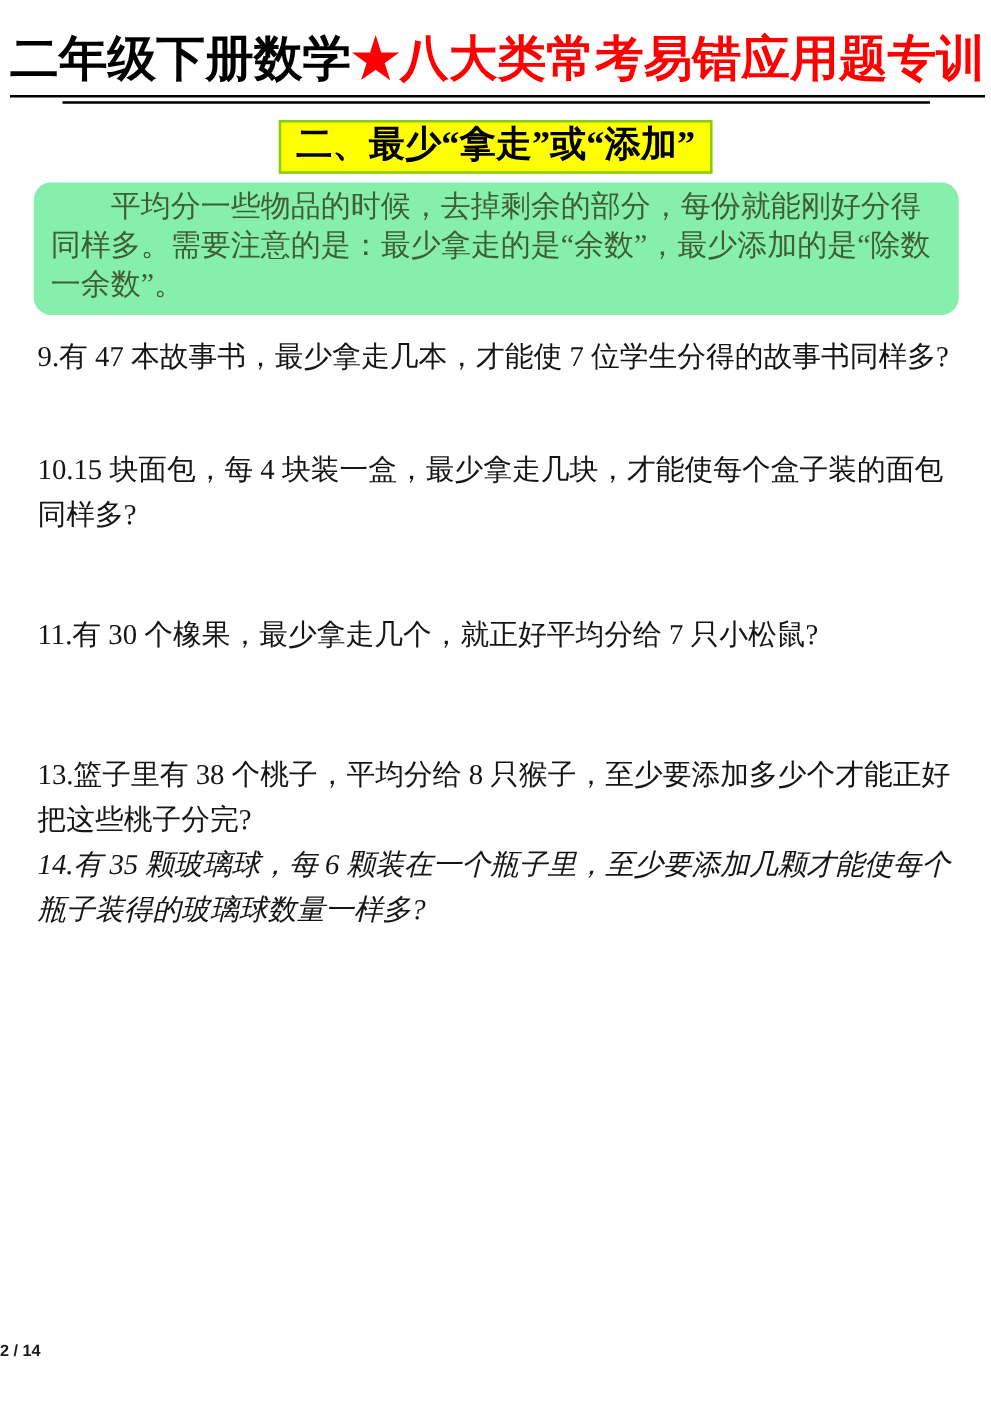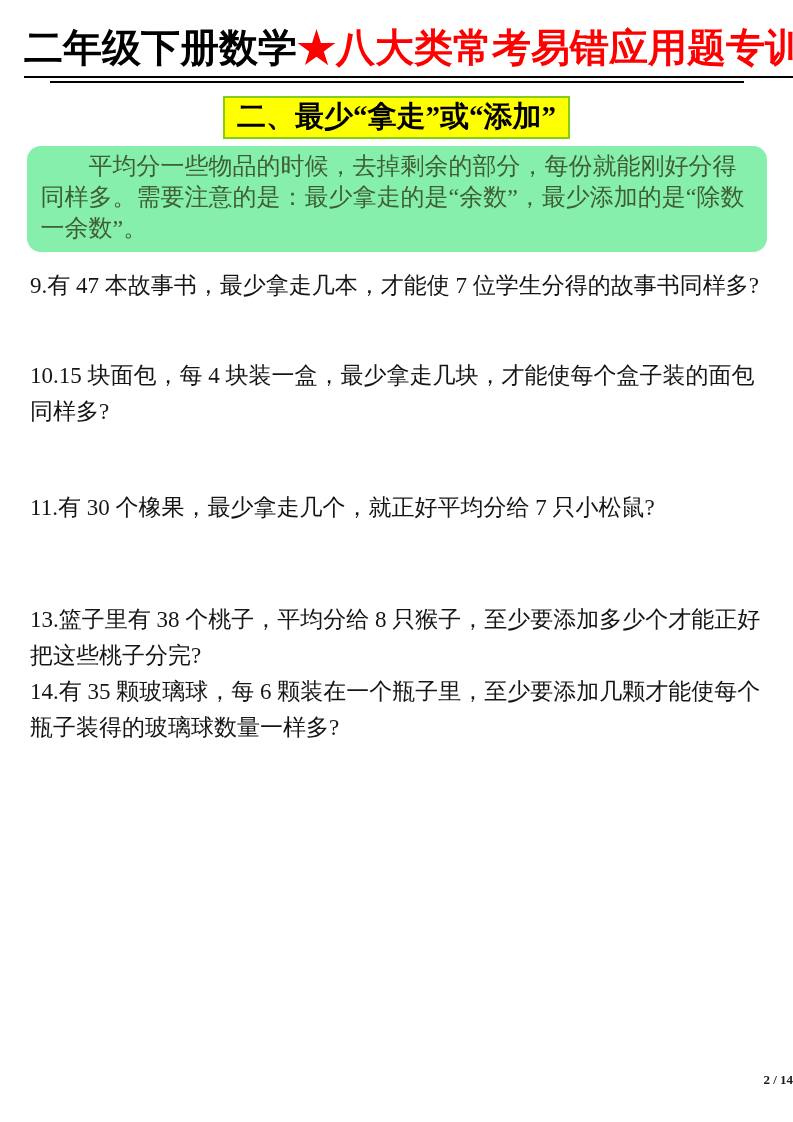--- a/index.html
+++ b/index.html
@@ -9,21 +9,21 @@
     height: 1122px;
     background: #ffffff;
     font-family: "Liberation Serif", "DejaVu Serif", serif;
     color: #000000;
     overflow: hidden;
     box-sizing: border-box;
   }
   .title-wrap {
     text-align: center;
     margin-top: 24px;
-    padding: 0 24px;
+    padding: 0 8px;
   }
   .doc-title {
     display: inline-block;
     font-size: 39px;
     font-weight: bold;
     letter-spacing: 0px;
     line-height: 1.25;
     white-space: nowrap;
     border-bottom: 2px solid #000;
     padding-bottom: 3px;
@@ -70,28 +70,28 @@
     margin: 0;
     font-size: 23px;
     line-height: 36px;
     color: #151515;
   }
   .problem.p9  { margin-bottom: 54px; }
   .problem.p10 { margin-bottom: 60px; }
   .problem.p11 { margin-bottom: 76px; }
   .problem.p12 { margin-bottom: 56px; }
   .problem.p13 { }
-  .problem.p14 { margin-bottom: 0; }
+  .problem.p14 { margin-bottom: 0; font-style: italic; }
   .footer {
     position: absolute;
     bottom: 34px;
     left: 0;
     width: 100%;
-    text-align: right;
-    font-family: Liberation Serif, serif;
+    text-align: left;
+    font-family: Liberation Sans, sans-serif;
     font-size: 13px;
     font-weight: bold;
     color: #1a1a1a;
   }
 </style>
 </head>
 <body>
 
 <div class="page">
 

